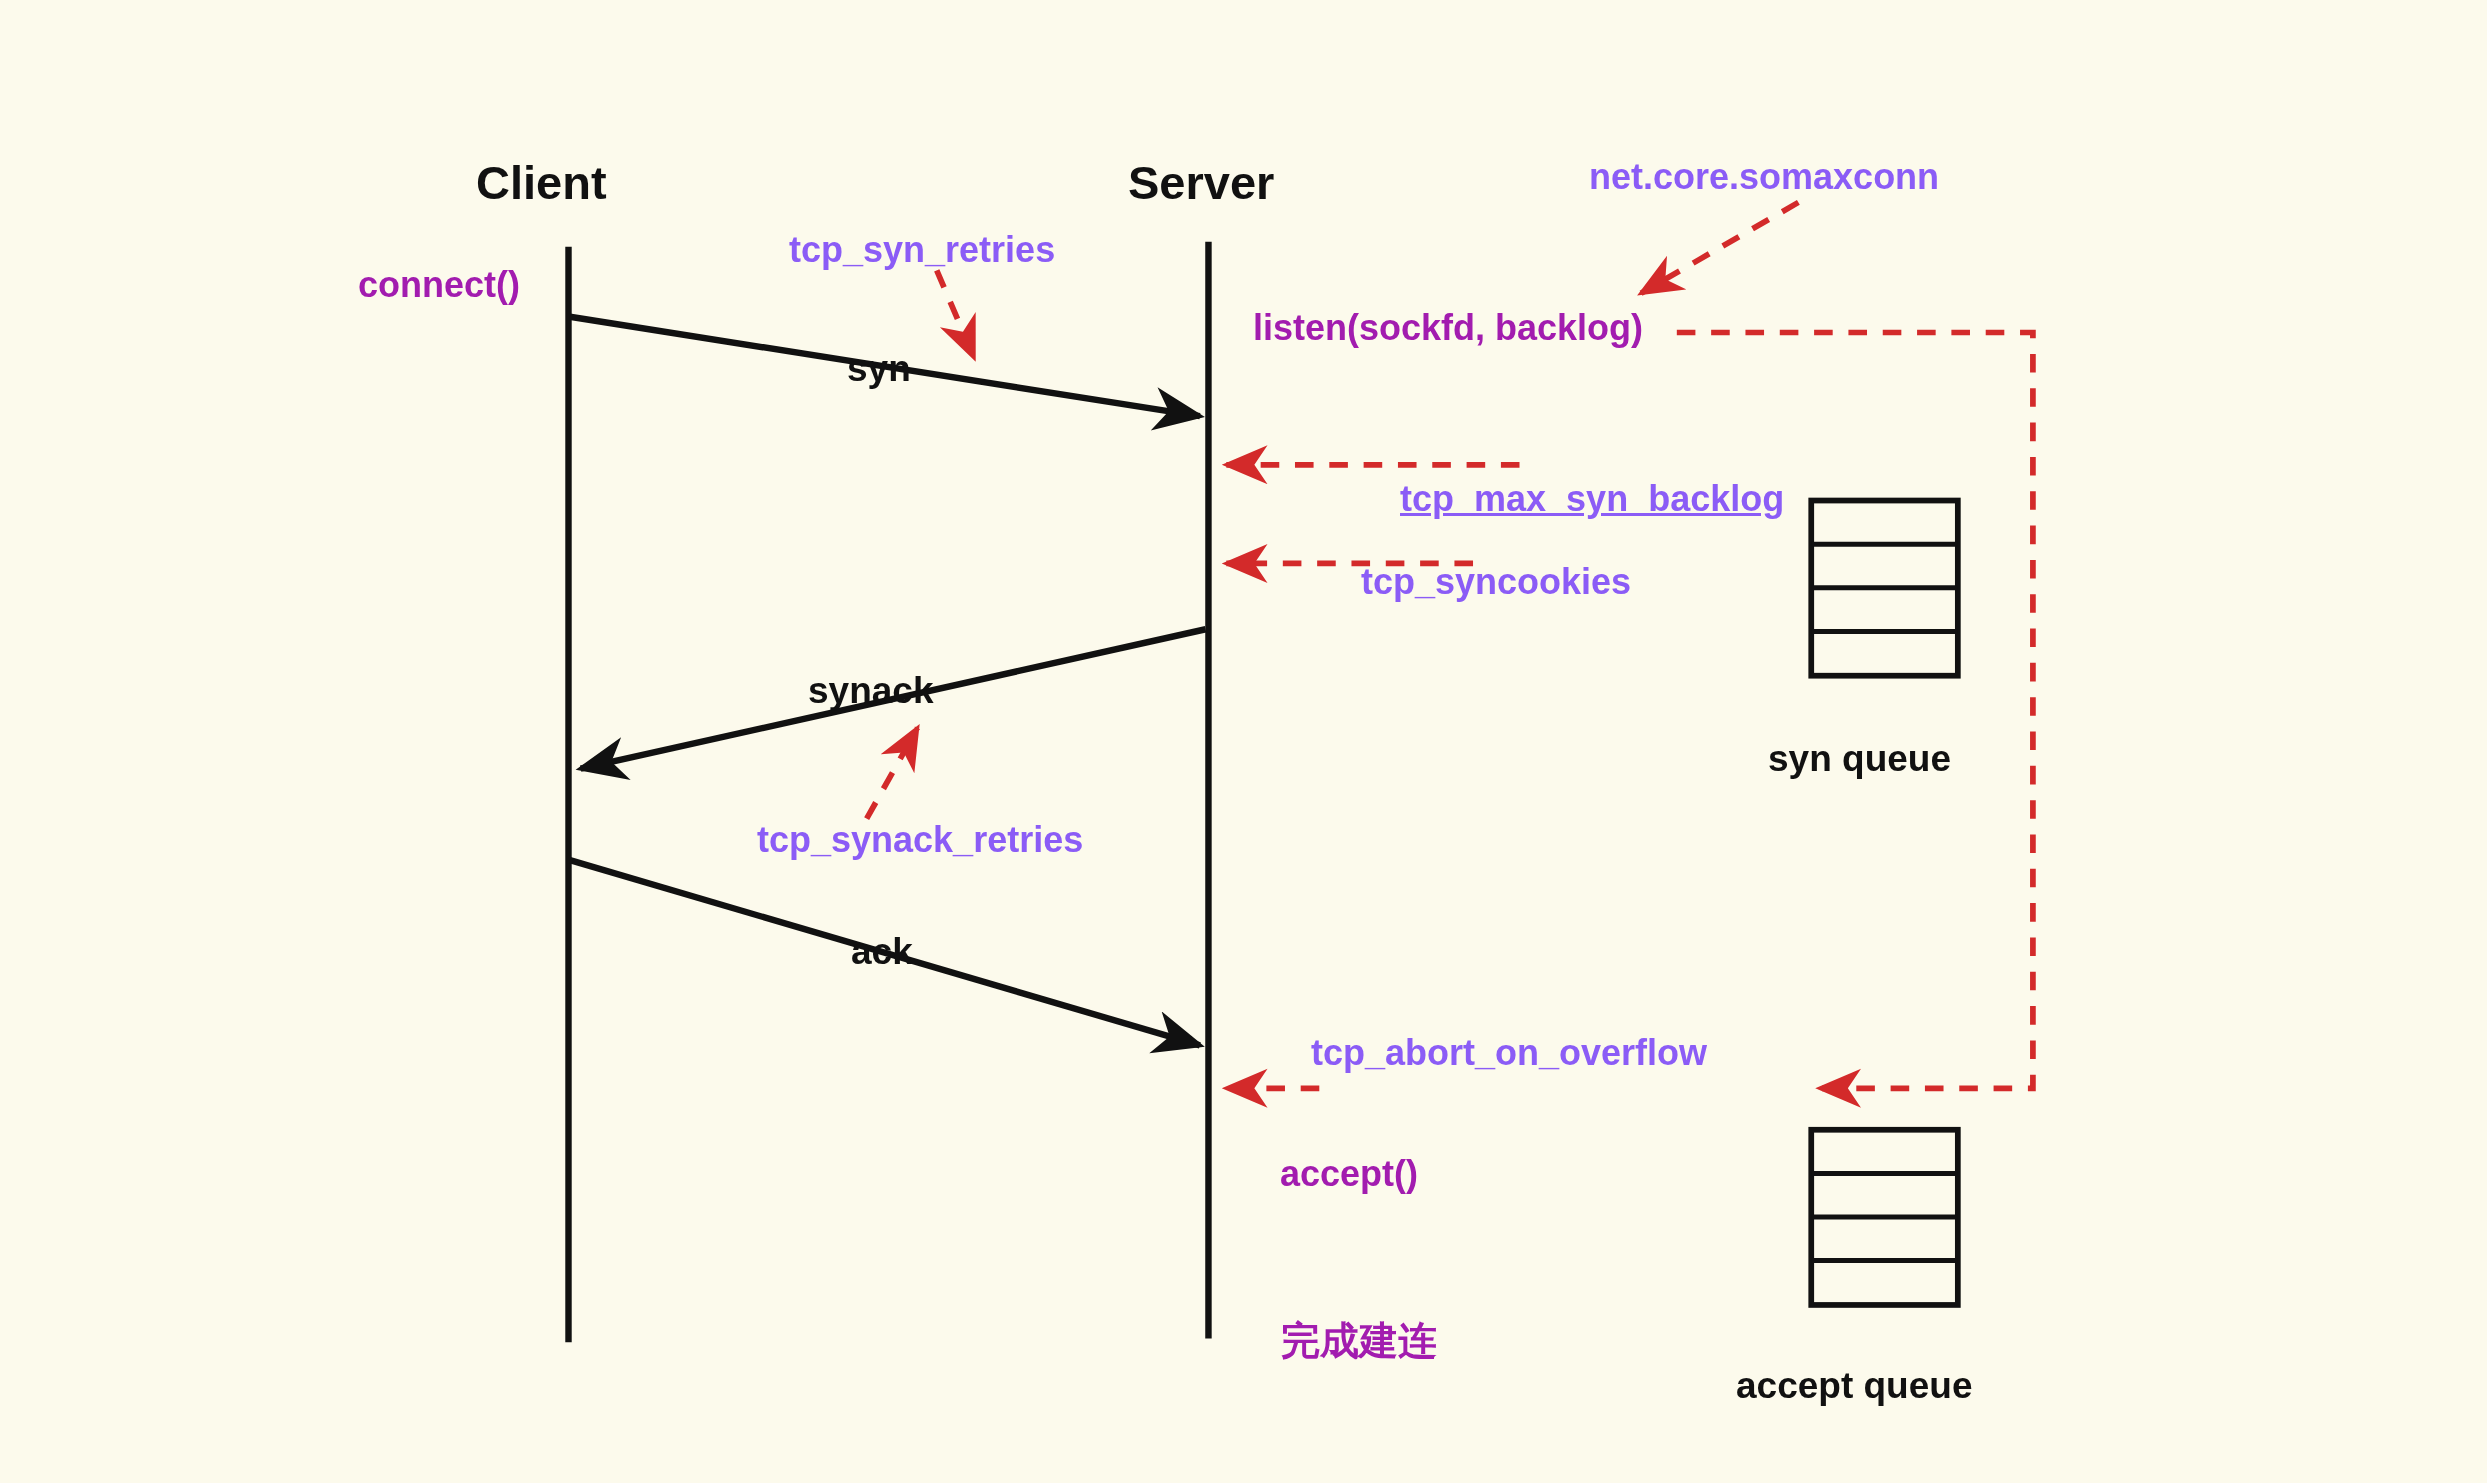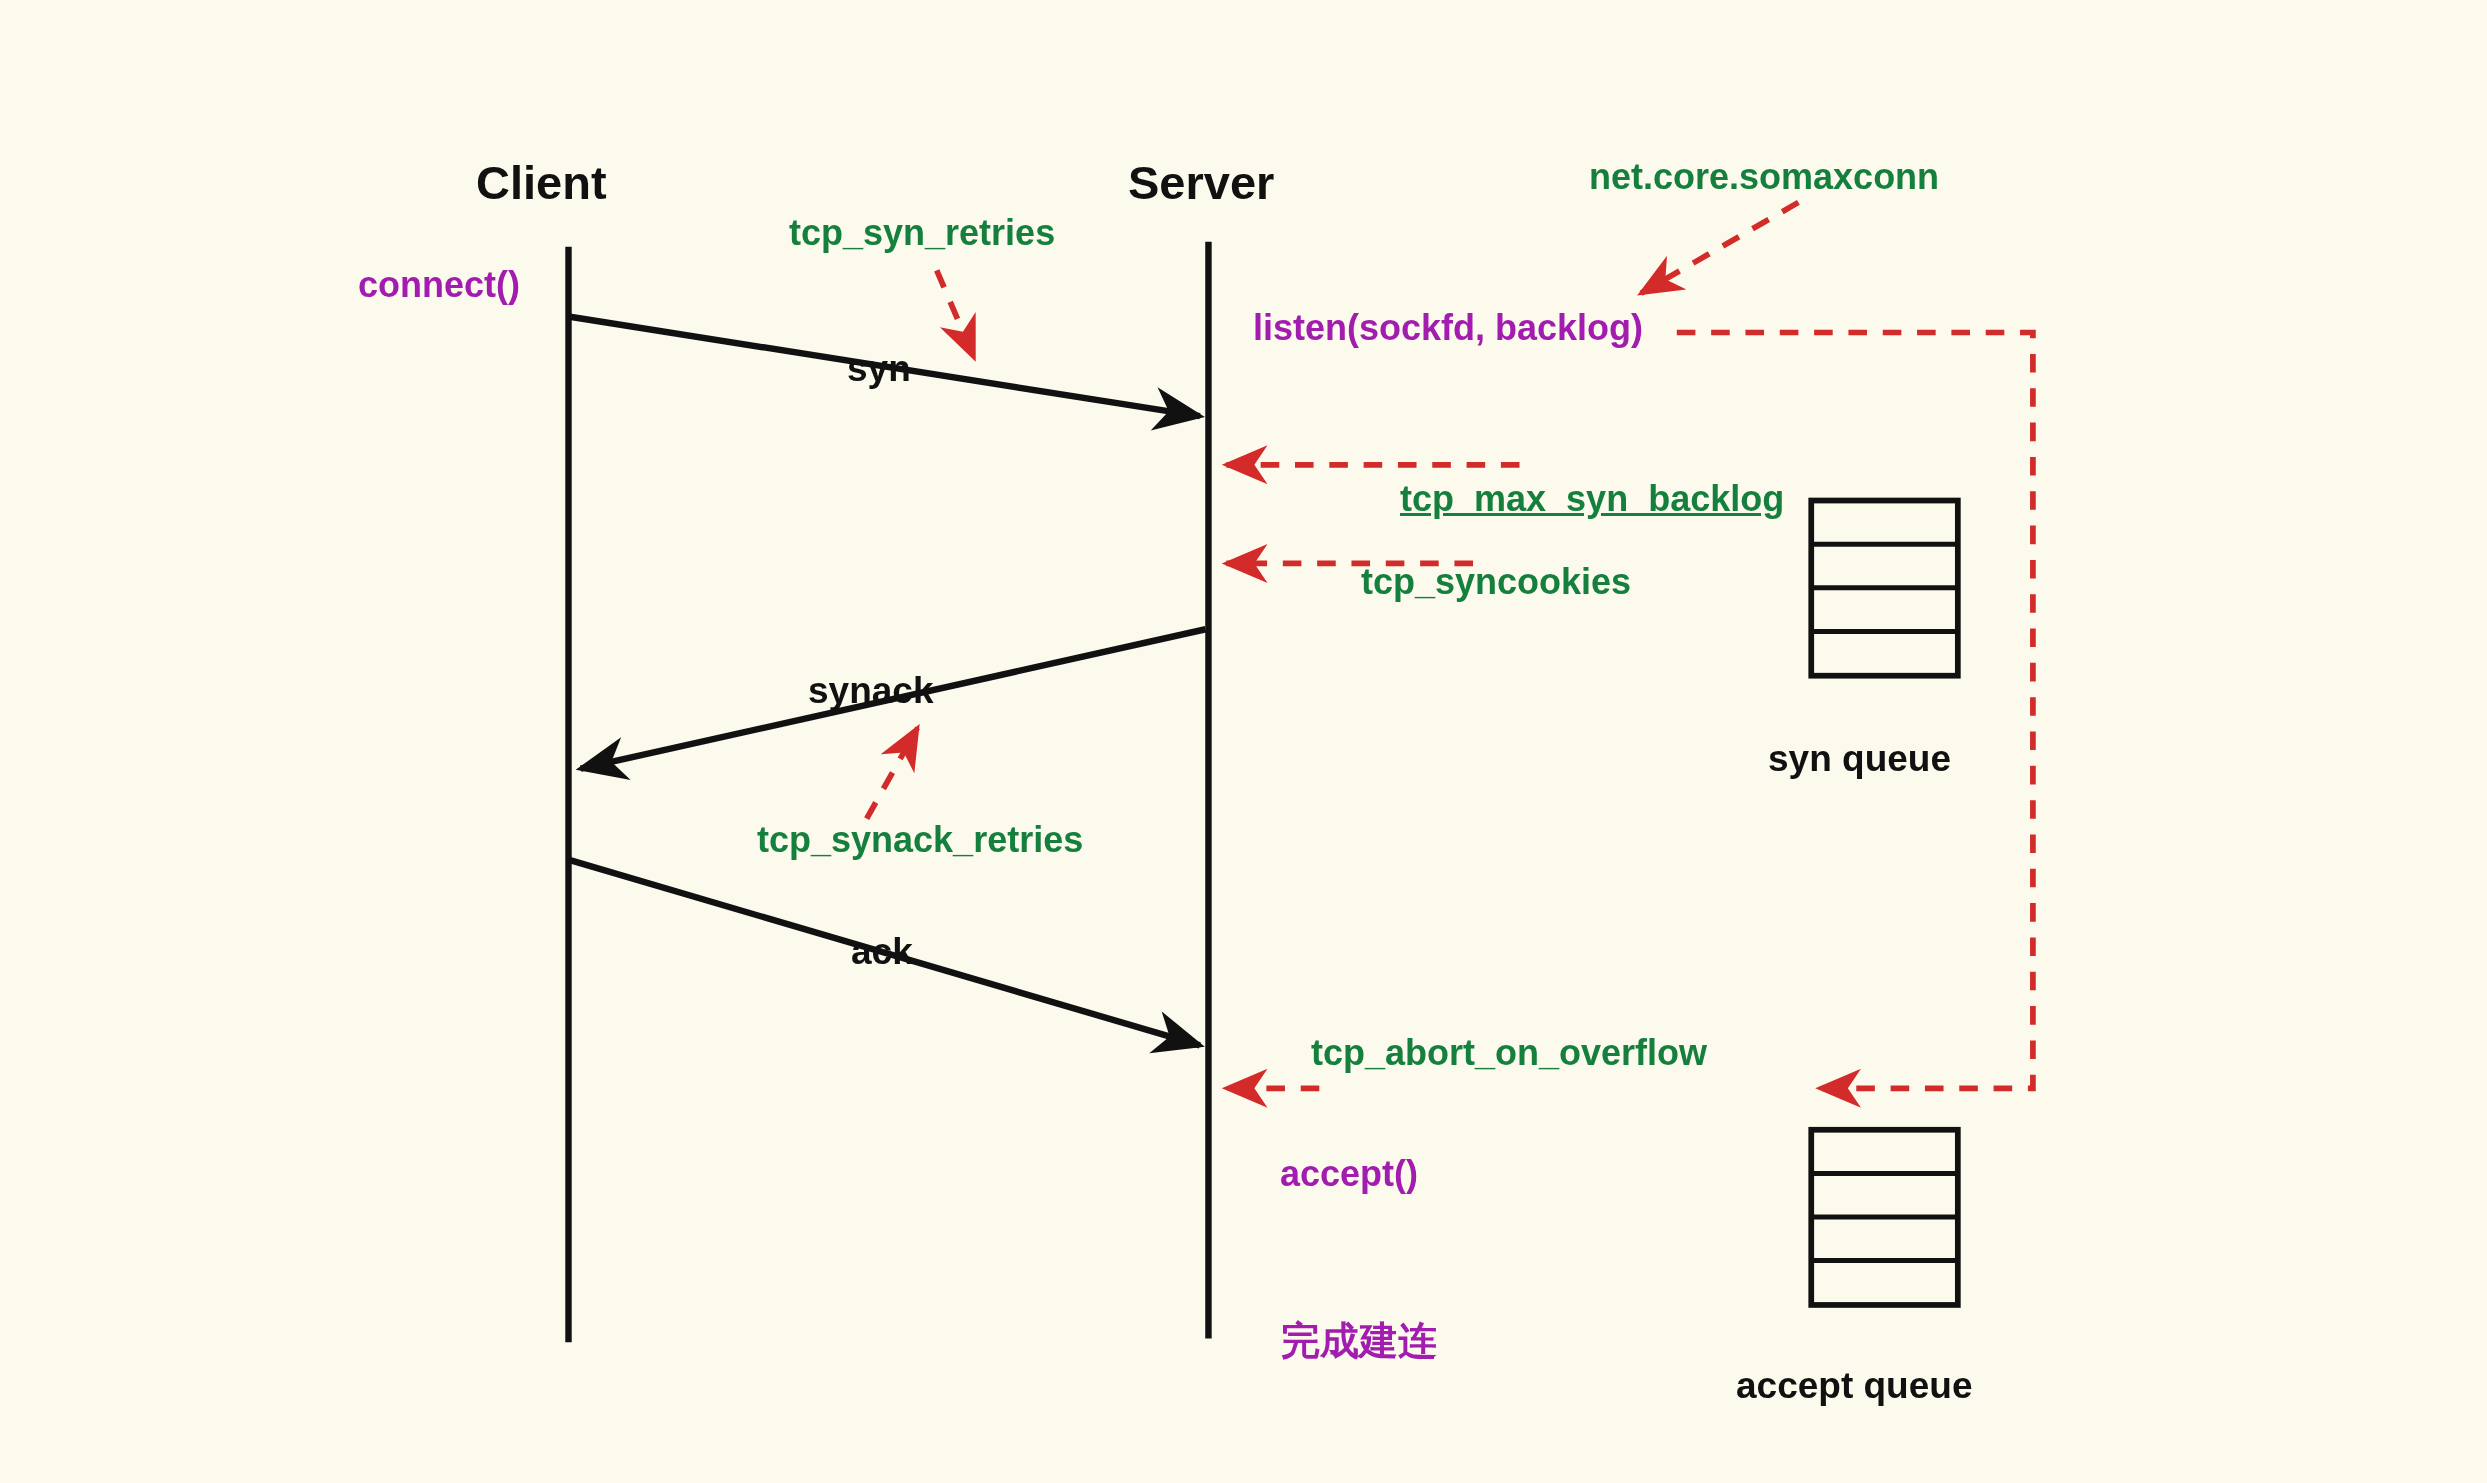--- a/index.html
+++ b/index.html
@@ -23,21 +23,21 @@
     height: 1483px;
   }
   .lbl {
     position: absolute;
     font-family: "Liberation Sans", sans-serif;
     font-weight: bold;
     white-space: nowrap;
     line-height: 1;
   }
   .lbl-black { color: #111111; }
-  .lbl-red   { color: #15803d; }
+  .lbl-red   { color: #8b5cf6; }
   .lbl-blue  { color: #a21caf; }
 
   .title      { font-size: 47px; }
   .msg        { font-size: 37px; }
   .queue-cap  { font-size: 37px; margin-top: 48px; }
   .sysctl     { font-size: 36px; }
   .api        { font-size: 36px; }
   .cjk        { font-size: 39px; font-family: "DejaVu Sans", sans-serif; margin-top: 16px; }
 </style>
 </head>
@@ -104,21 +104,21 @@
   <div class="lbl api lbl-blue" style="left:1280px; top:1156px;">accept()</div>
 
   <div class="lbl cjk lbl-blue" style="left:1281px; top:1305px;">完成建连</div>
 
   <div class="lbl msg lbl-black" style="left:847px; top:350px;">syn</div>
 
   <div class="lbl msg lbl-black" style="left:808px; top:672px;">synack</div>
 
   <div class="lbl msg lbl-black" style="left:851px; top:933px;">ack</div>
 
-  <div class="lbl sysctl lbl-red" style="left:789px; top:215px;">tcp_syn_retries</div>
+  <div class="lbl sysctl lbl-red" style="left:789px; top:232px;">tcp_syn_retries</div>
 
   <div class="lbl sysctl lbl-red" style="left:1589px; top:159px;">net.core.somaxconn</div>
 
   <div class="lbl sysctl lbl-red" style="left:1400px; top:481px;text-decoration:underline;">tcp_max_syn_backlog</div>
 
   <div class="lbl sysctl lbl-red" style="left:1361px; top:564px;">tcp_syncookies</div>
 
   <div class="lbl sysctl lbl-red" style="left:757px; top:822px;">tcp_synack_retries</div>
 
   <div class="lbl sysctl lbl-red" style="left:1311px; top:1035px;">tcp_abort_on_overflow</div>

